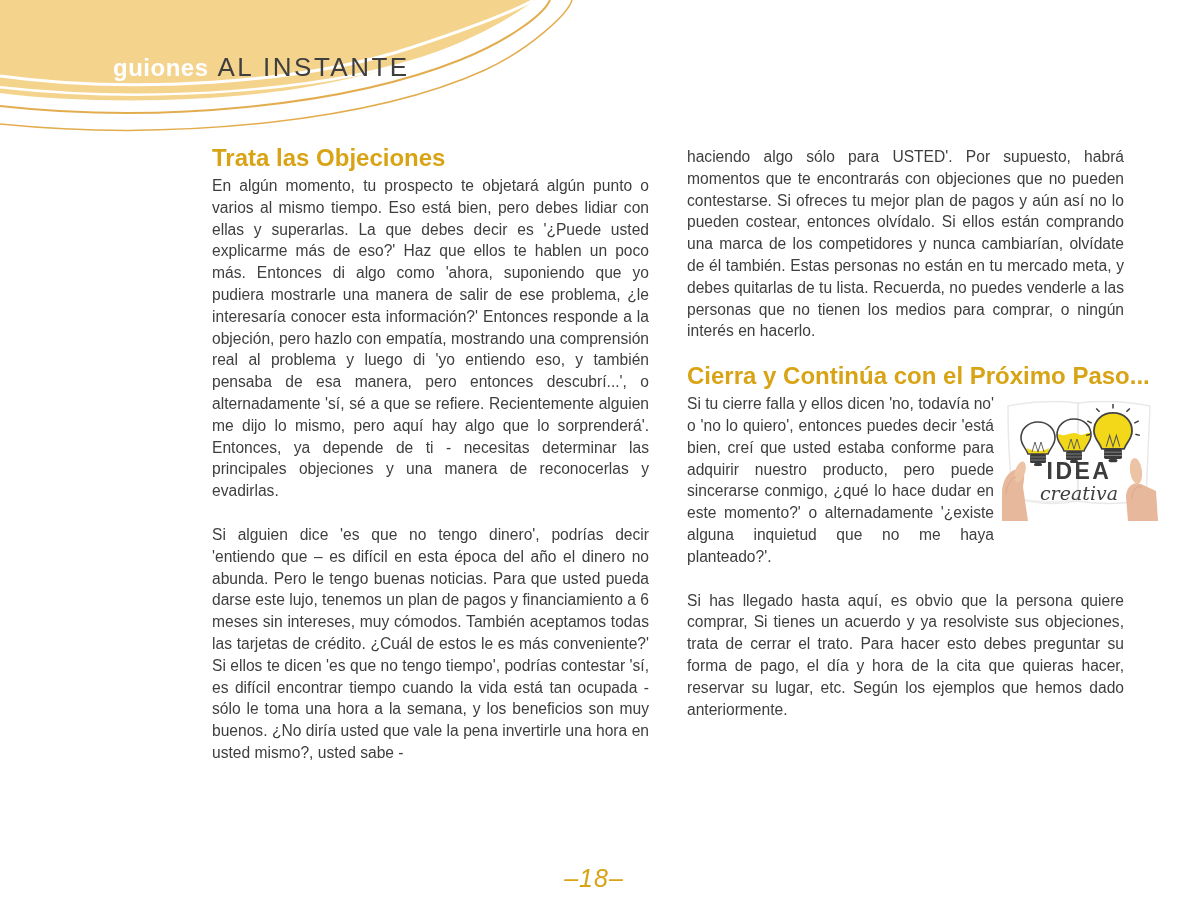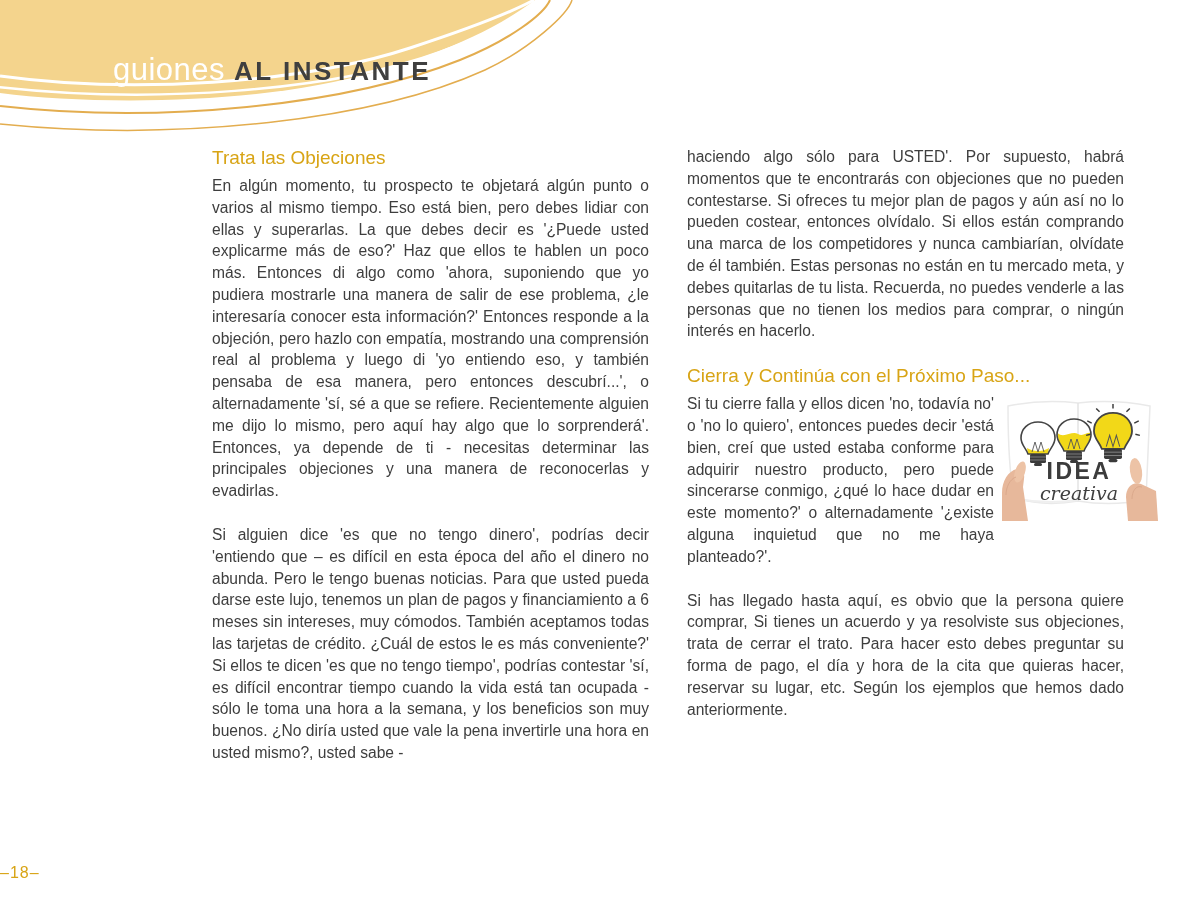--- a/index.html
+++ b/index.html
@@ -23,54 +23,55 @@
     font-family:"Liberation Sans", sans-serif;
     color:var(--text-color,#3E3E3E);
   }
   .header-wave{position:absolute;top:0;left:0;display:block;}
   .logo{
     position:absolute;top:54px;left:113px;
     white-space:nowrap;
     line-height:1;
   }
   .logo .primary{
-    font-weight:400;font-size:31px;color:var(--logo-white,#fff);
+    font-weight:700;font-size:24px;color:var(--logo-white,#fff);
     letter-spacing:0.5px;
   }
   .logo .secondary{
-    font-weight:700;font-size:26px;color:var(--logo-dark,#3F3F3F);
+    font-weight:400;font-size:26px;color:var(--logo-dark,#3F3F3F);
     letter-spacing:2.5px;margin-left:9px;
   }
   .content{position:absolute;left:212px;top:146px;width:892px;}
   .col{position:absolute;top:0;width:437px;font-size:15.6px;line-height:21.8px;}
   .col-left{left:0;}
   .col-right{left:475px;}
   .col p{
     text-align:justify;
     margin-bottom:22px;
   }
   .col p:last-child{margin-bottom:0;}
   .h2{
-    font-size:19px;font-weight:400;color:var(--accent-gold,#D8A415);
+    font-size:24px;font-weight:700;color:var(--accent-gold,#D8A415);
     line-height:24px;margin:0 0 5px 0;white-space:nowrap;
   }
   .h2.second{}
   .idea-float{
     float:right;
     width:158px;height:124px;
     margin:2px -40px 6px 12px;
     position:relative;
   }
   .idea-art{position:absolute;top:0;right:0;width:170px;height:126px;}
   .page-number{
     position:absolute;left:0;right:0;top:864px;
-    text-align:left;
-    font-size:16px;
+    text-align:center;
+    font-size:25px;
     color:var(--accent-gold,#D8A415);
     letter-spacing:1px;
+    font-style:italic;
   }
 </style>
 </head>
 <body>
 
 <div class="page">
 
   <svg class="header-wave" width="620" height="150" viewBox="0 0 620 150" aria-hidden="true">
     <path d="M0,0 L535,0 C489,34 418,66 318,85 C218,104 84,104 0,93 Z" fill="var(--wave-fill,#F4D48D)"></path>
     <path d="M0,76 C130,94 300,84 410,48 C465,30 508,14 534,0" stroke="#FFFFFF" stroke-width="3" fill="none"></path>

